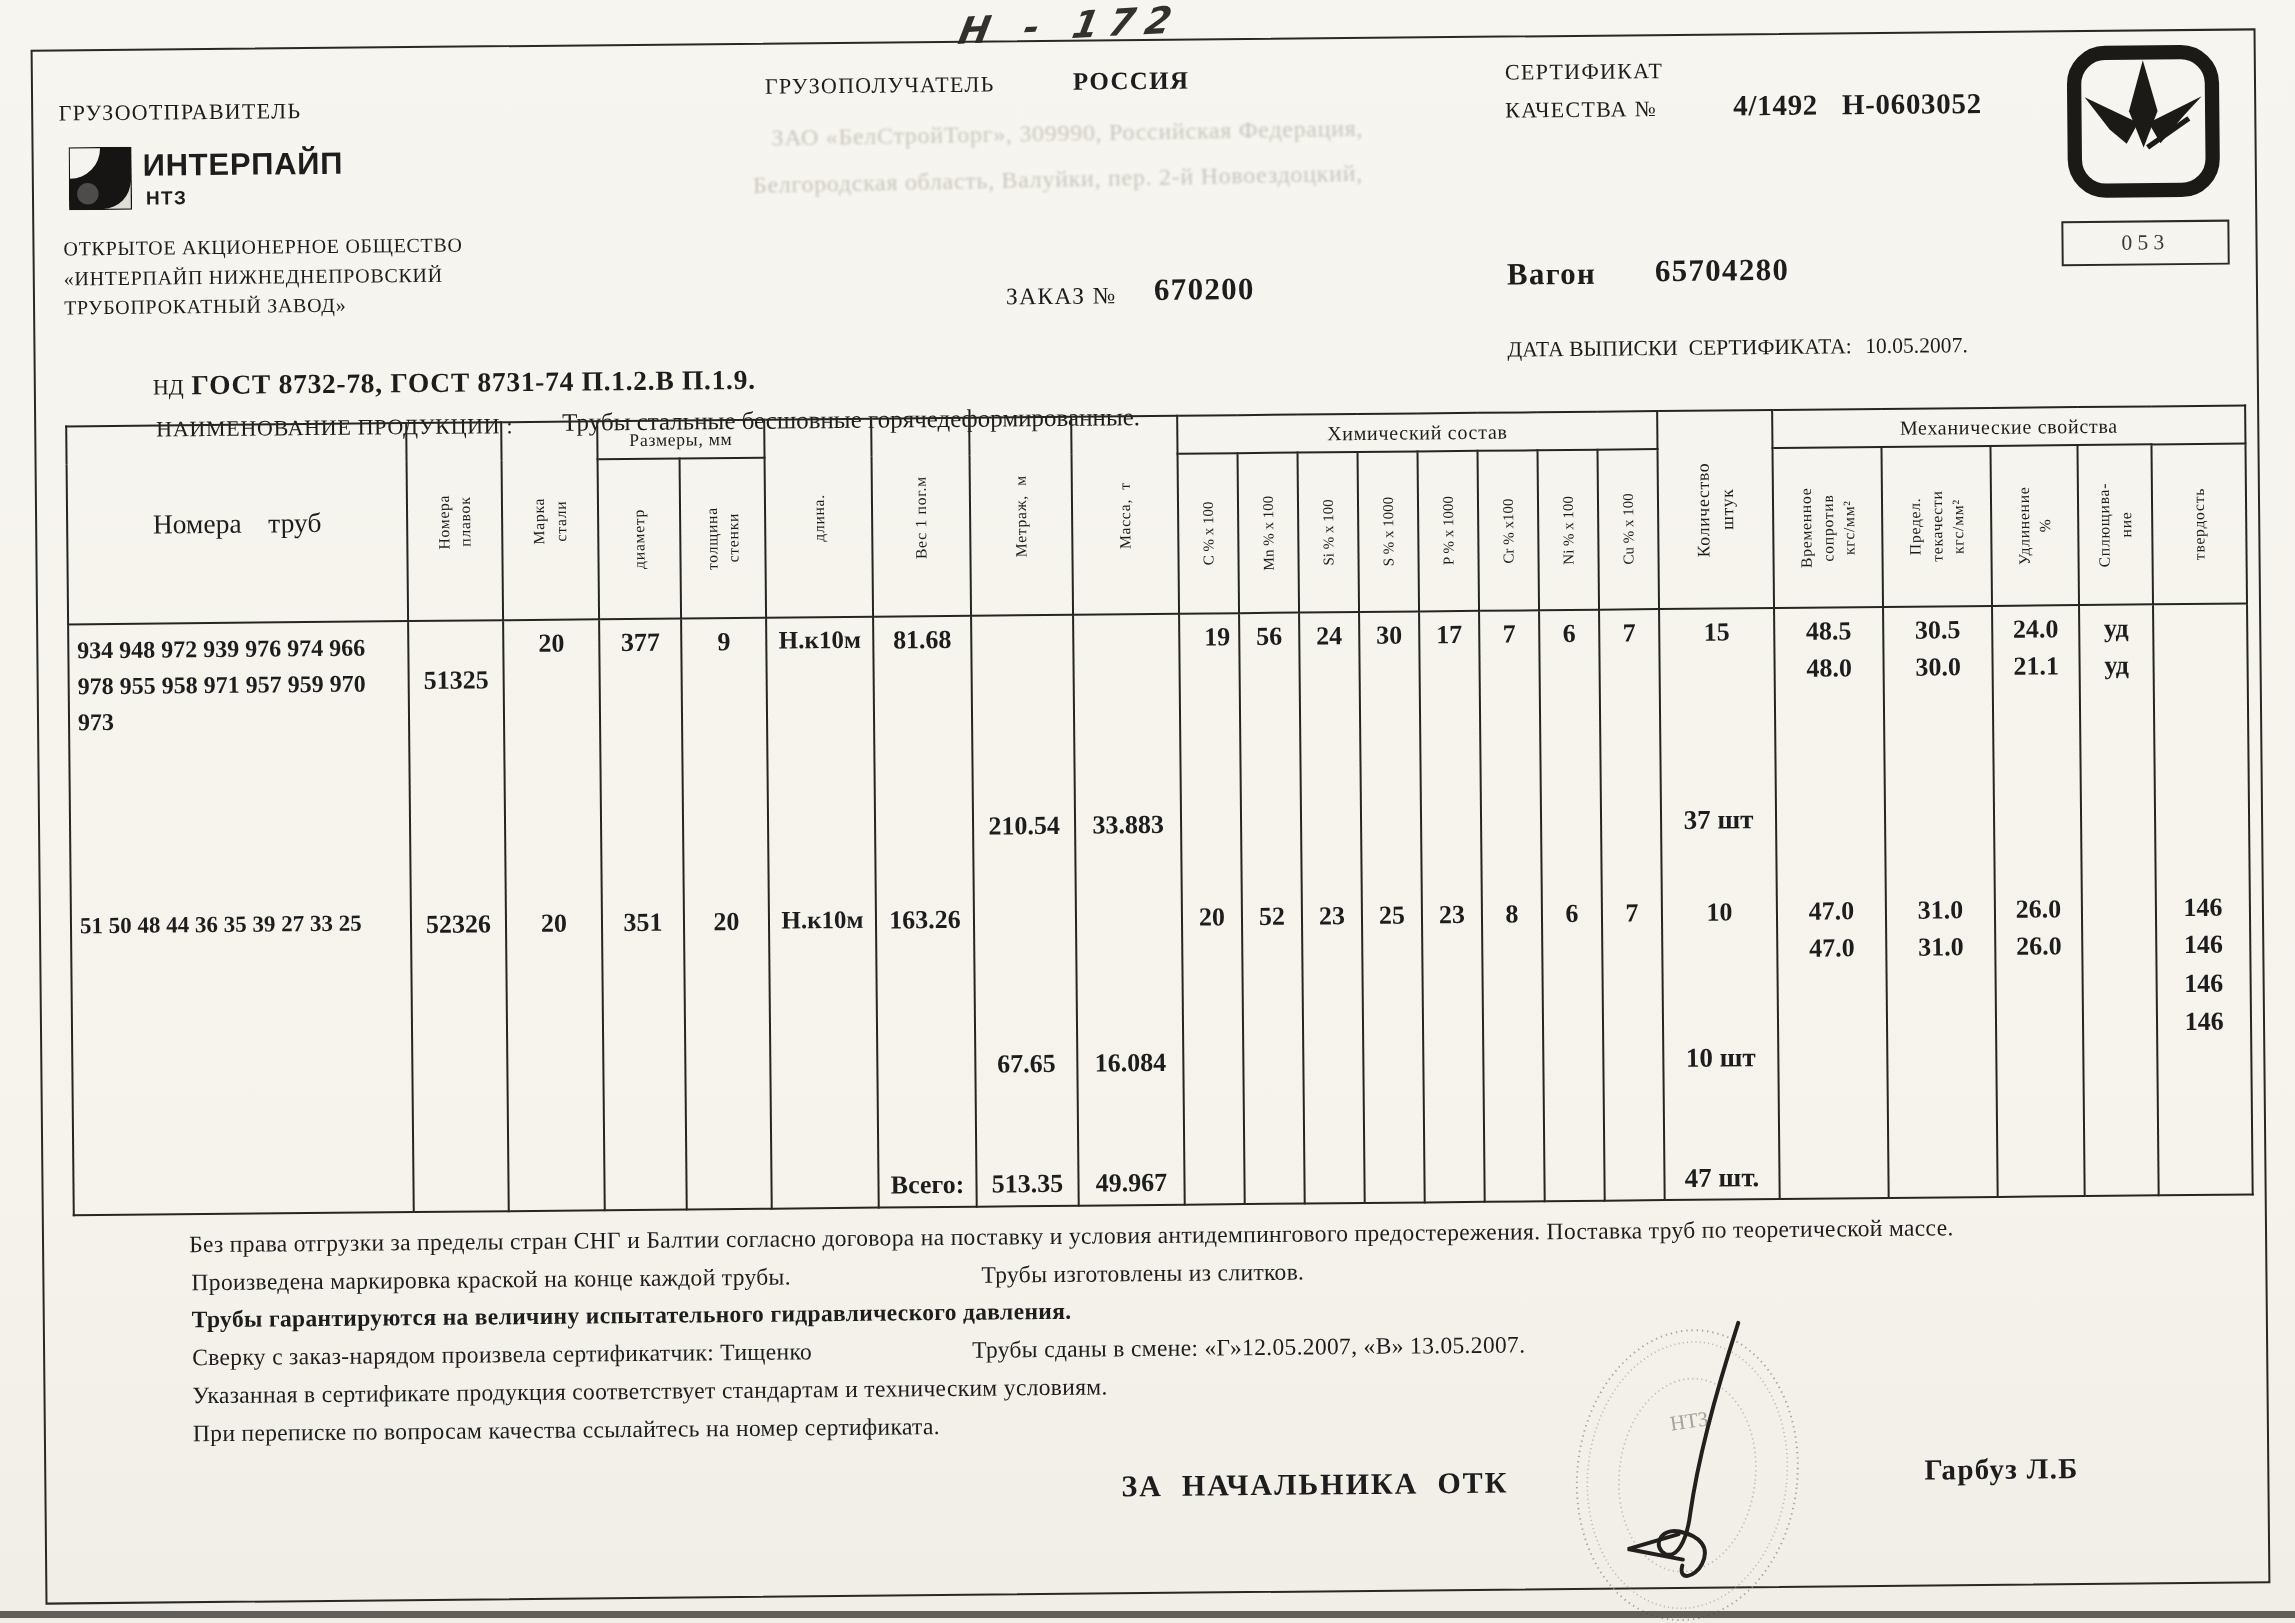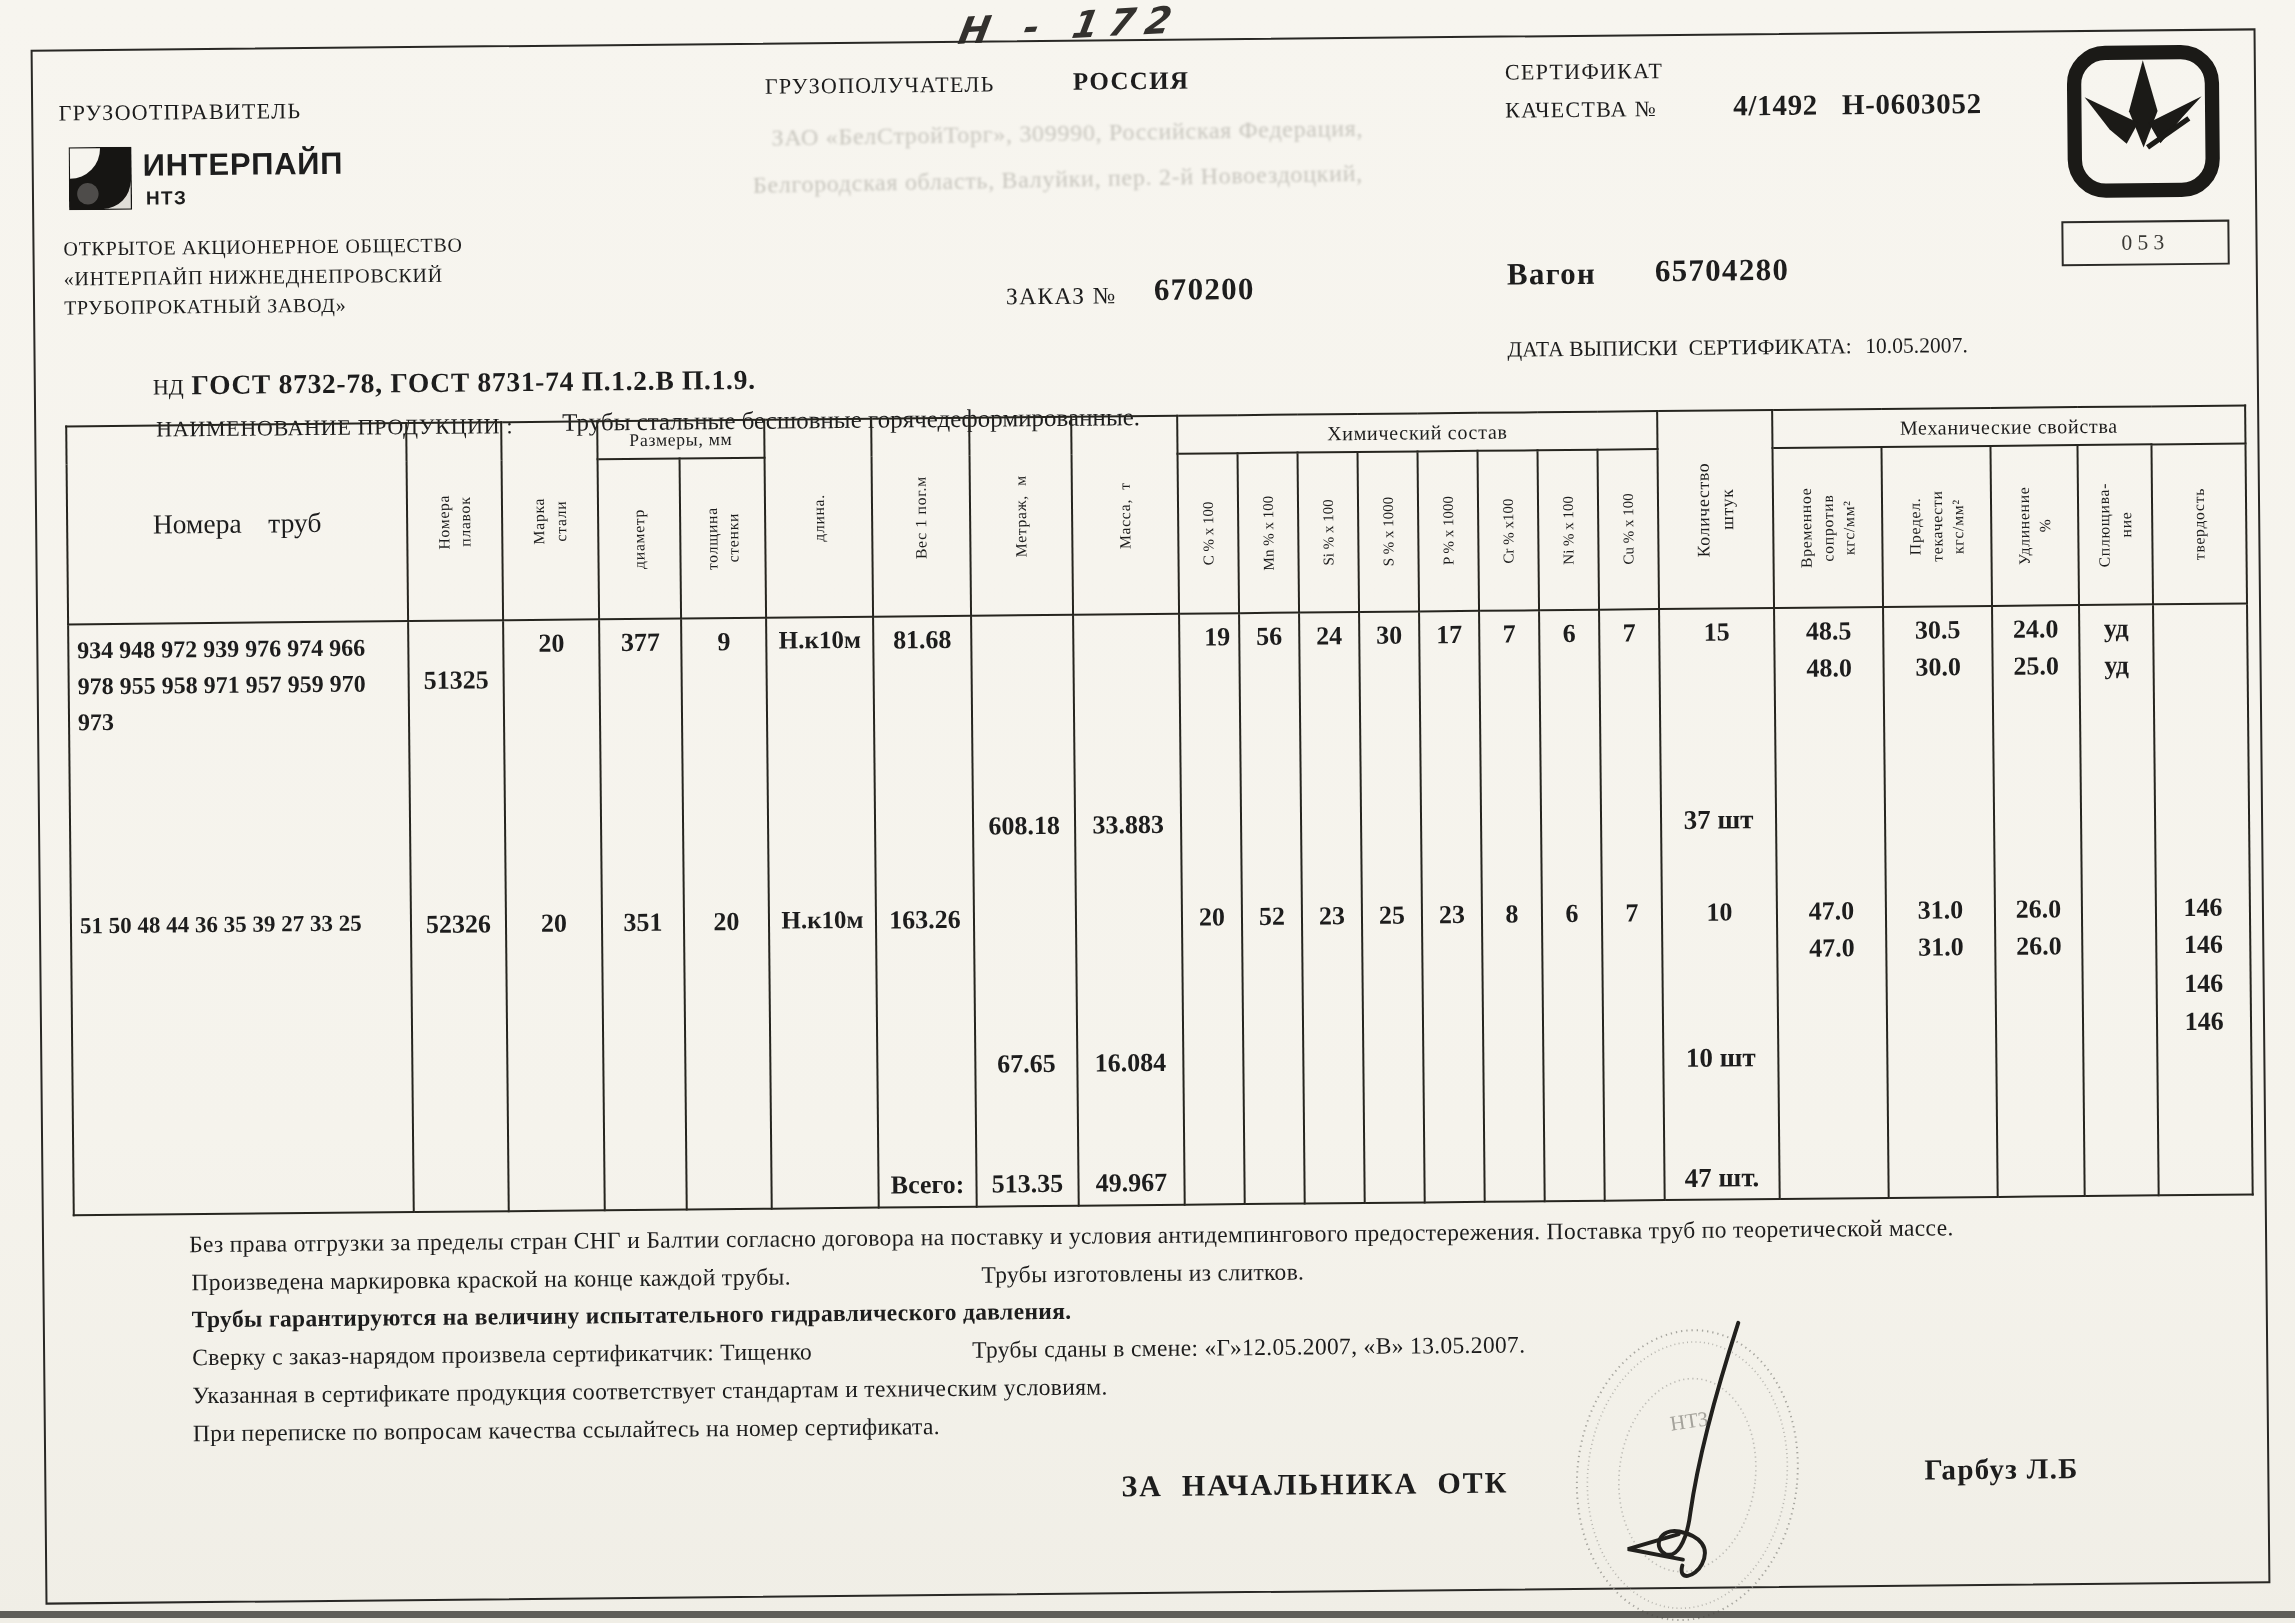--- a/index.html
+++ b/index.html
@@ -309,21 +309,21 @@
           <td>
             <div class="bv" style="top:7.9px;font-size:25px;">Н.к10м</div>
             <div class="bv" style="top:288px;font-size:25px;">Н.к10м</div>
           </td>
           <td>
             <div class="bv" style="top:7.9px;">81.68</div>
             <div class="bv" style="top:288px;">163.26</div>
             <div class="bv" style="top:553px;">Всего:</div>
           </td>
           <td>
-            <div class="bv" style="top:195px;">608.18</div>
+            <div class="bv" style="top:195px;">210.54</div>
             <div class="bv" style="top:433px;">67.65</div>
             <div class="bv" style="top:553px;">513.35</div>
           </td>
           <td>
             <div class="bv" style="top:195px;">33.883</div>
             <div class="bv" style="top:433px;">16.084</div>
             <div class="bv" style="top:553px;">49.967</div>
           </td>
           <td>
             <div class="bv" style="top:7.9px;margin-left:16px;">19</div>
@@ -371,21 +371,21 @@
             <div class="bv" style="top:325px;">47.0</div>
           </td>
           <td>
             <div class="bv" style="top:7.9px;">30.5</div>
             <div class="bv" style="top:45px;">30.0</div>
             <div class="bv" style="top:288px;">31.0</div>
             <div class="bv" style="top:325px;">31.0</div>
           </td>
           <td>
             <div class="bv" style="top:7.9px;">24.0</div>
-            <div class="bv" style="top:45px;">25.0</div>
+            <div class="bv" style="top:45px;">21.1</div>
             <div class="bv" style="top:288px;">26.0</div>
             <div class="bv" style="top:325px;">26.0</div>
           </td>
           <td>
             <div class="bv" style="top:7.9px;">уд</div>
             <div class="bv" style="top:45px;">уд</div>
           </td>
           <td>
             <div class="bv" style="top:288px;">146</div>
             <div class="bv" style="top:325px;">146</div>

